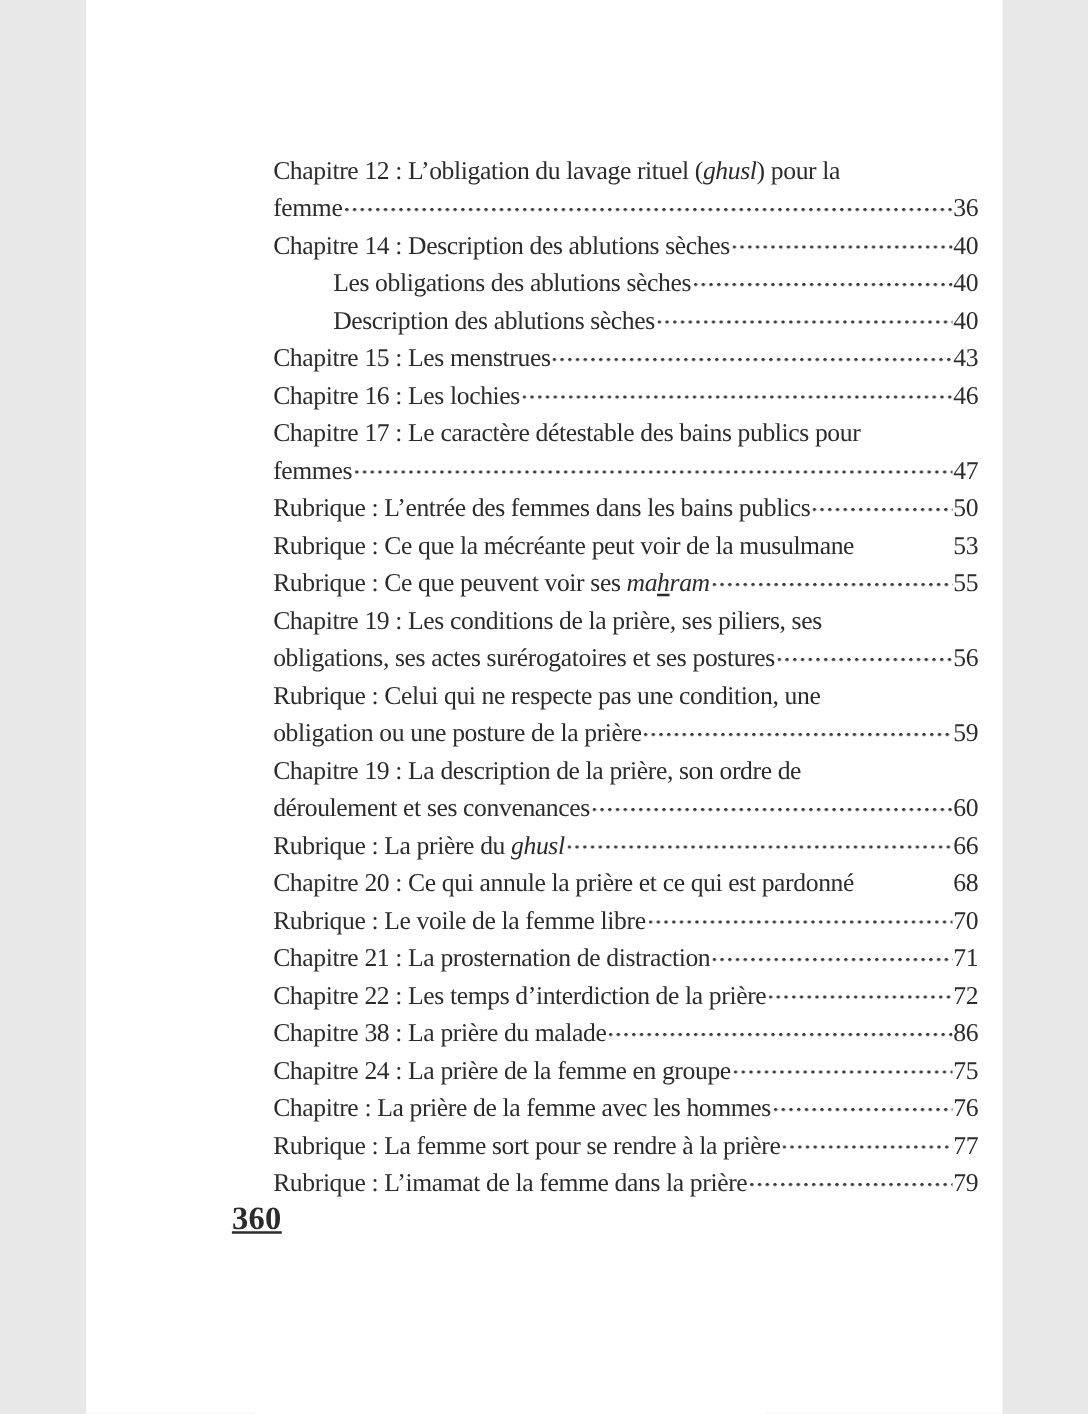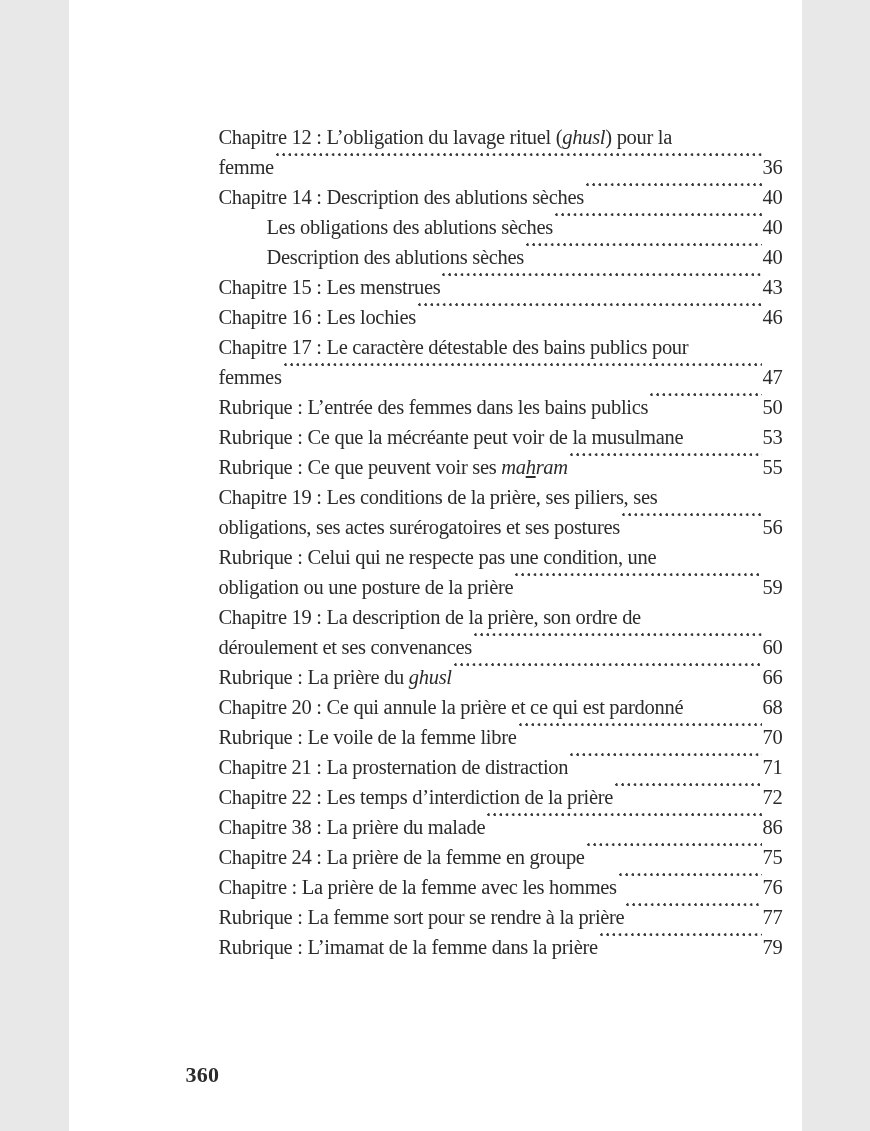--- a/index.html
+++ b/index.html
@@ -31,21 +31,21 @@
   .entry { display: block; }
   .entry .line {
     font-size: 20.5px;
     line-height: 30px;
     letter-spacing: -0.3px;
     white-space: nowrap;
   }
   .entry.indent .line { padding-left: 48px; }
   .line.last {
     display: flex;
-    align-items: flex-start;
+    align-items: center;
   }
   .line.last .text {
     flex: 0 1 auto;
     white-space: nowrap;
     overflow: hidden;
   }
   .dots {
     flex: 1 1 auto;
     min-width: 0;
     height: 5px;
@@ -56,24 +56,25 @@
     background-repeat: repeat-x;
     background-position: 0 100%;
   }
   .dots.nodots { background: none; }
   .pagenum { flex: 0 0 auto; }
   i { font-style: italic; }
   u { text-decoration: underline; text-underline-offset: 2px; }
   .footer {
     position: absolute;
     left: 117px;
-    top: 1062px;
-    font-size: 22px;
+    top: 960px;
+    font-size: 26px;
     font-weight: bold;
     letter-spacing: 0.3px;
+    text-decoration: underline;
   }
 </style>
 </head>
 <body>
 
 <div class="page">
   <div class="toc" id="toc">
       <div class="entry">
         <div class="line">Chapitre 12 : L’obligation du lavage rituel (<i>ghusl</i>) pour la</div>
         <div class="line last">

